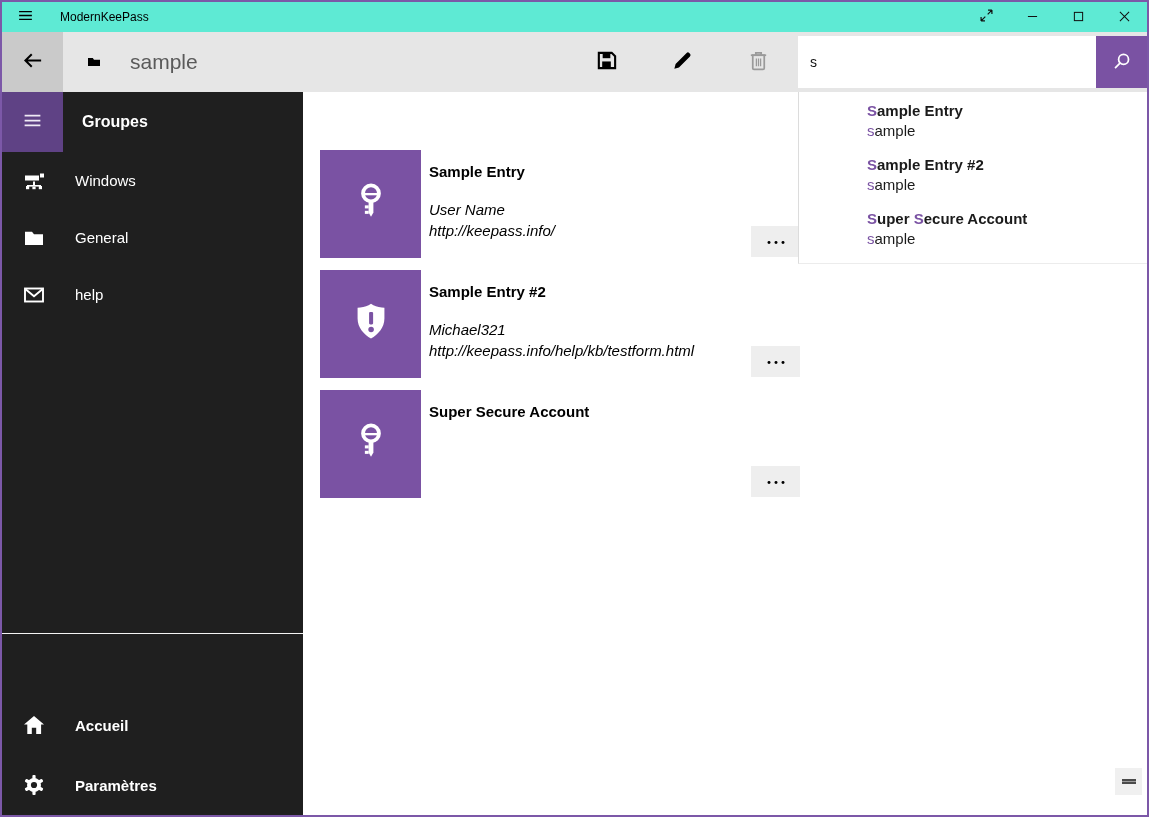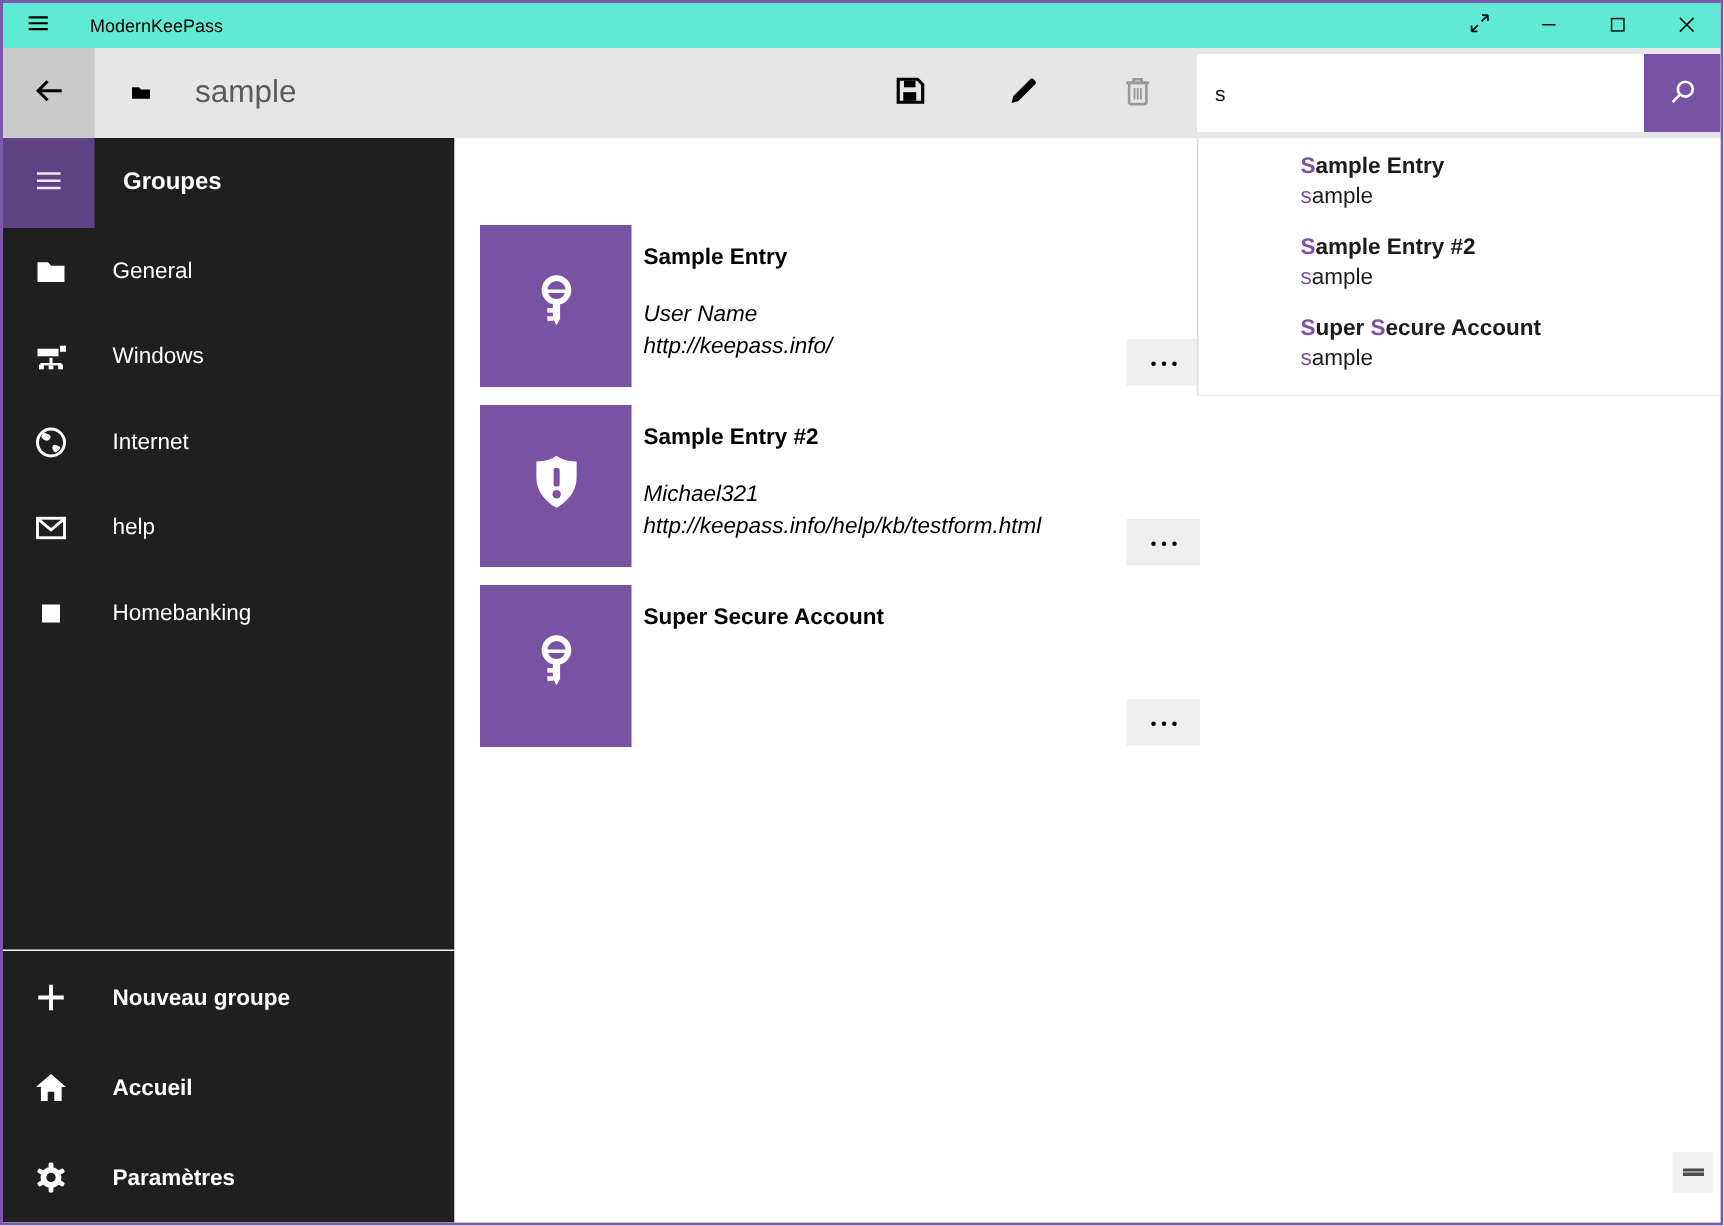--- a/index.html
+++ b/index.html
@@ -162,65 +162,46 @@
         <button class="sb-menu">
           <span><svg viewBox="0 0 24 24" fill="none" stroke="currentColor" stroke-width="2">
                 <path d="M3 6.5h18M3 12h18M3 17.5h18"></path>
               </svg></span>
         </button>
         <span class="sb-heading">Groupes</span>
       </div>
       <nav id="group-list">
           <button class="sb-row">
      <span class="icon"><svg viewBox="0 0 24 24" fill="currentColor">
-                <path d="M3 5.8h7l2 2.4h9V19H3z"></path>
-              </svg></span>
-            <span class="lbl">General</span>
-   </button>
-          <button class="sb-row">
-     <span class="icon"><svg viewBox="0 0 24 24" fill="currentColor">
                 <rect x="3" y="6.5" width="14" height="5"></rect>
                 <rect x="18" y="4.5" width="4" height="4"></rect>
                 <rect x="11" y="12.5" width="2" height="4"></rect>
                 <rect x="5" y="16" width="14" height="1.6"></rect>
                 <rect x="4" y="17" width="3.2" height="3.2"></rect>
                 <rect x="16.8" y="17" width="3.2" height="3.2"></rect>
                 <rect x="10.4" y="17.6" width="3.2" height="2.6"></rect>
               </svg></span>
             <span class="lbl">Windows</span>
    </button>
           <button class="sb-row">
-     <span class="icon"><svg viewBox="0 0 24 24">
-                <circle cx="12" cy="12" r="9" fill="none" stroke="currentColor" stroke-width="2"></circle>
-                <path fill="currentColor" d="M7.2 5.2c1.8 1.3 3.4.9 4.3 2.3.9 1.4-1 3.3-2.4 3.3S5.9 9.4 5.5 8c.8-1.3.9-1.8 1.7-2.8zM13.5 13.8c1.4-.9 2.8.4 4.2.9 1.4.5-.9 3.3-2.3 3.8-1.4.5-1.9-1.4-2.4-2.4-.4-1 .5-2.3.5-2.3z"></path>
-              </svg></span>
-            <span class="lbl">Internet</span>
+     <span class="icon"><svg viewBox="0 0 24 24" fill="currentColor">
+                <path d="M3 5.8h7l2 2.4h9V19H3z"></path>
+              </svg></span>
+            <span class="lbl">General</span>
    </button>
           <button class="sb-row">
      <span class="icon"><svg viewBox="0 0 24 24" fill="none" stroke="currentColor" stroke-width="1.9">
                 <rect x="3" y="5.5" width="18" height="13"></rect>
                 <path d="M3.6 6.2l8.4 7 8.4-7"></path>
               </svg></span>
             <span class="lbl">help</span>
    </button>
-          <button class="sb-row">
-     <span class="icon"><svg viewBox="0 0 24 24" fill="currentColor">
-                <rect x="6" y="6" width="12" height="12"></rect>
-              </svg></span>
-            <span class="lbl">Homebanking</span>
-   </button>
         </nav>
       <div class="sb-sep"></div>
       <nav id="footer-list" class="sb-footer">
-          <button class="sb-row">
-     <span class="icon"><svg viewBox="0 0 24 24" fill="none" stroke="currentColor" stroke-width="2.6">
-                <path d="M12 3.5v17M3.5 12h17"></path>
-              </svg></span>
-            <span class="lbl">Nouveau groupe</span>
-   </button>
           <button class="sb-row">
      <span class="icon"><svg viewBox="0 0 24 24" fill="currentColor">
                 <path d="M12 3l10 8.6h-2.9V21h-4.9v-6.2h-4.4V21H5.3v-9.4H2z"></path>
               </svg></span>
             <span class="lbl">Accueil</span>
    </button>
           <button class="sb-row">
      <span class="icon"><svg viewBox="0 0 24 24">
                 <g fill="currentColor">
                   <rect x="10.4" y="2" width="3.2" height="20" rx="1"></rect>

